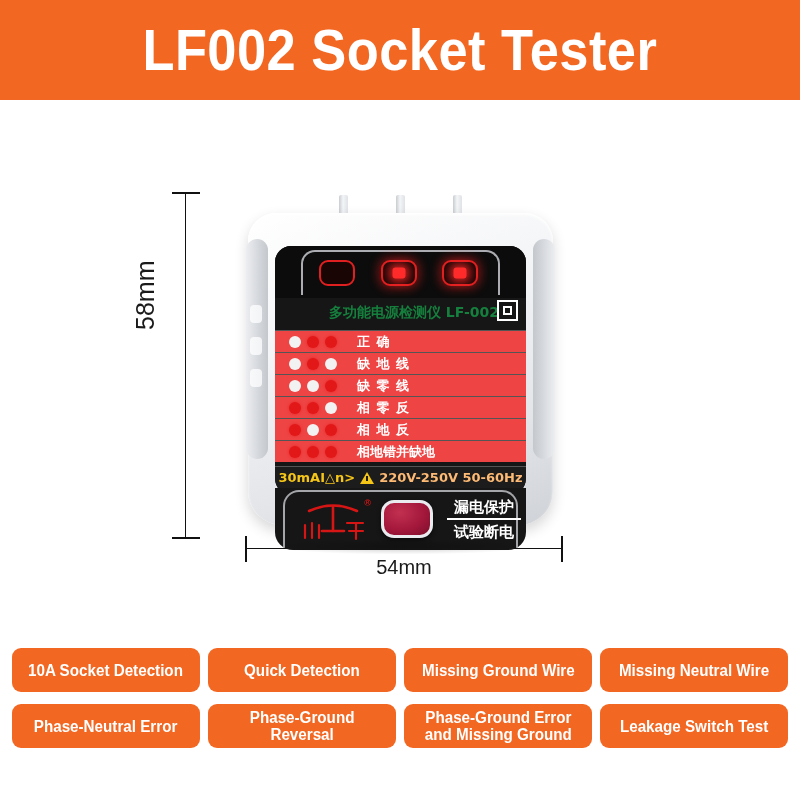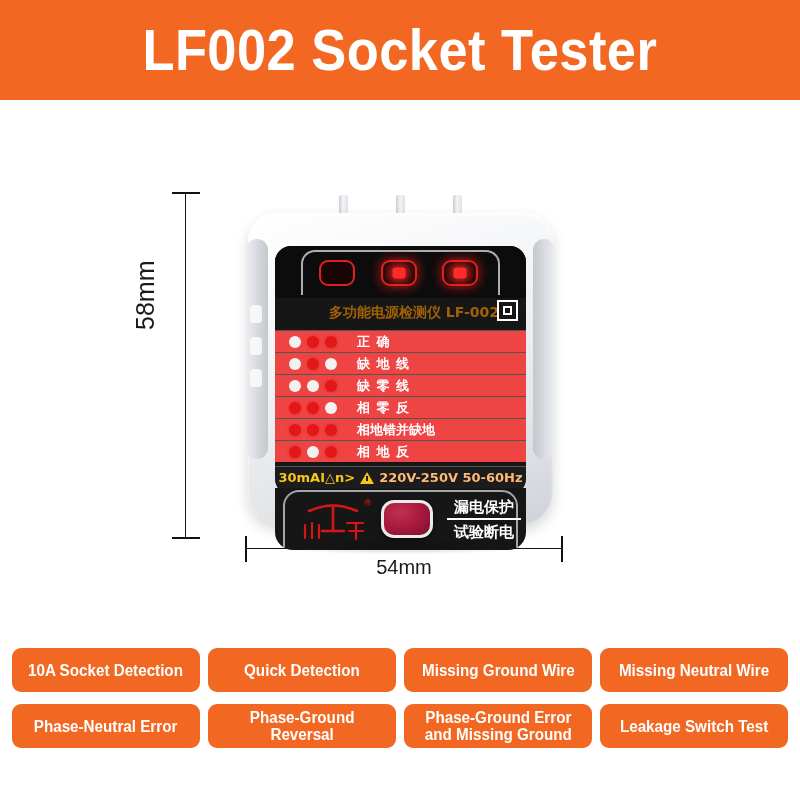--- a/index.html
+++ b/index.html
@@ -249,21 +249,21 @@
     color: #ffffff;
     font-family: "Liberation Serif", serif;
     font-size: 22px;
     font-weight: bold;
     letter-spacing: -2px;
     margin-top: 28px;
   }
   .model-text {
     position: absolute;
     left: 54px; top: 8px;
-    color: #a16207;
+    color: #15803d;
     font-family: "DejaVu Sans", sans-serif;
     font-size: 14px;
     font-weight: bold;
     letter-spacing: 0px;
     white-space: nowrap;
   }
   .class2-symbol {
     position: absolute;
     right: 8px; top: 4px;
     width: 21px; height: 21px;
@@ -541,33 +541,33 @@
                 <span class="dot red"></span>
                 <span class="dot red"></span>
                 <span class="dot white"></span>
               </div>
               <div class="row-label">相 零 反</div>
             </div>
 
             <div class="ind-row">
               <div class="dots">
                 <span class="dot red"></span>
-                <span class="dot red"></span>
-                <span class="dot red"></span>
-              </div>
-              <div class="row-label wide">相地错并缺地</div>
+                <span class="dot white"></span>
+                <span class="dot red"></span>
+              </div>
+              <div class="row-label">相 地 反</div>
             </div>
 
             <div class="ind-row">
               <div class="dots">
                 <span class="dot red"></span>
-                <span class="dot white"></span>
-                <span class="dot red"></span>
-              </div>
-              <div class="row-label">相 地 反</div>
+                <span class="dot red"></span>
+                <span class="dot red"></span>
+              </div>
+              <div class="row-label wide">相地错并缺地</div>
             </div>
 
           </div>
 
           <div class="spec-strip">
             <span class="spec-left">30mAI△n&gt;</span>
             <span class="warn-tri"></span>
             <span class="spec-right">220V-250V 50-60Hz</span>
           </div>
 

